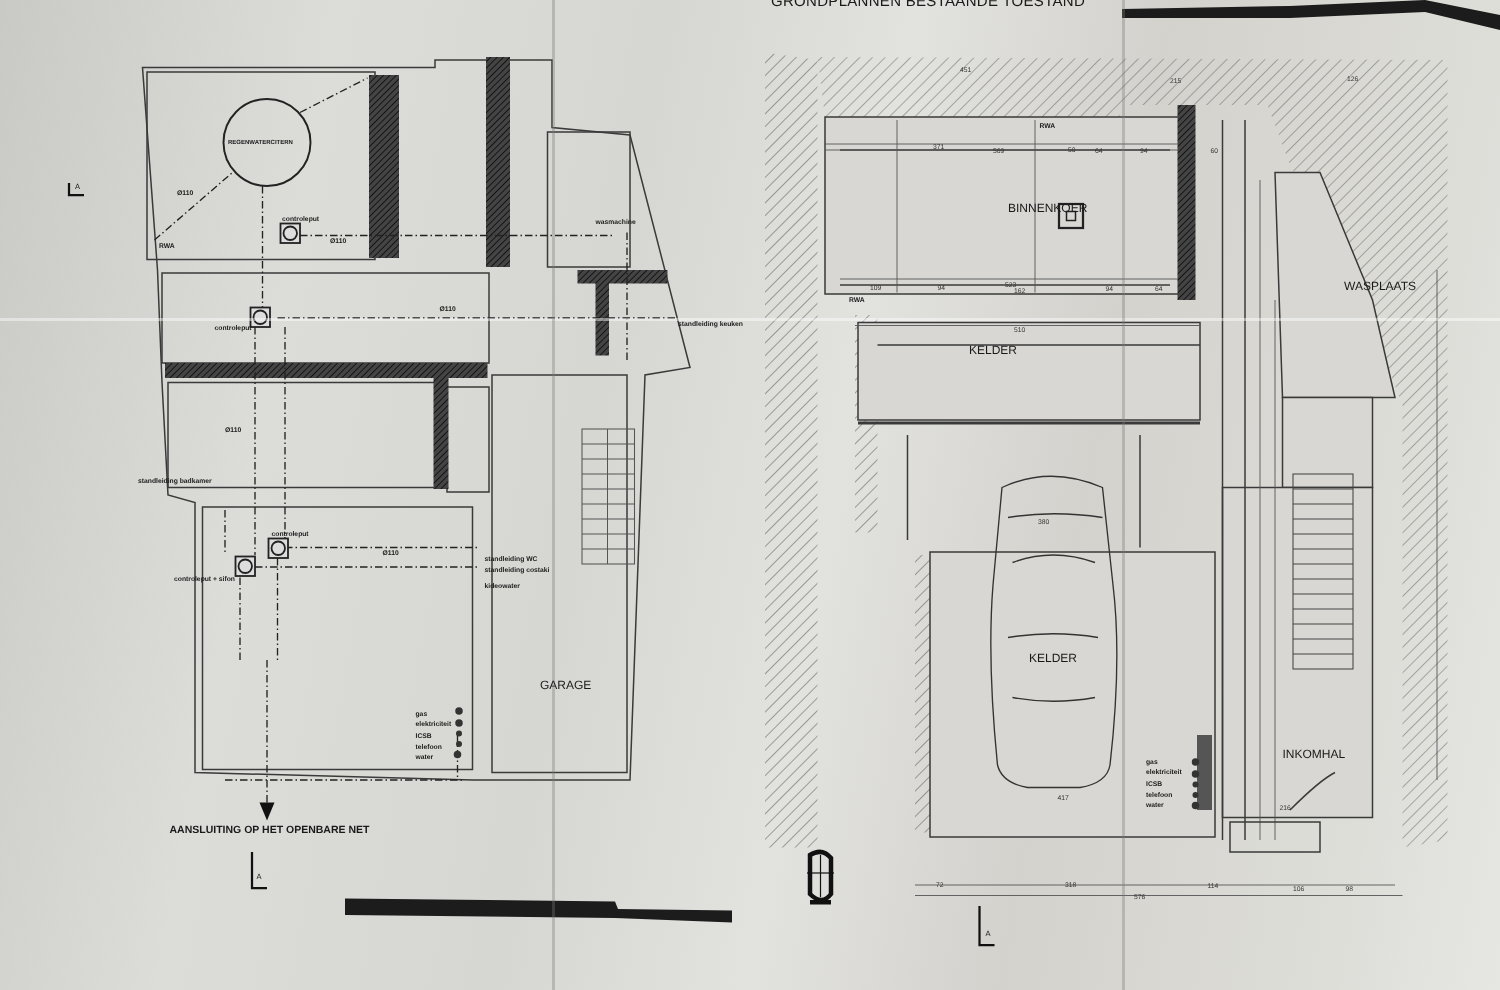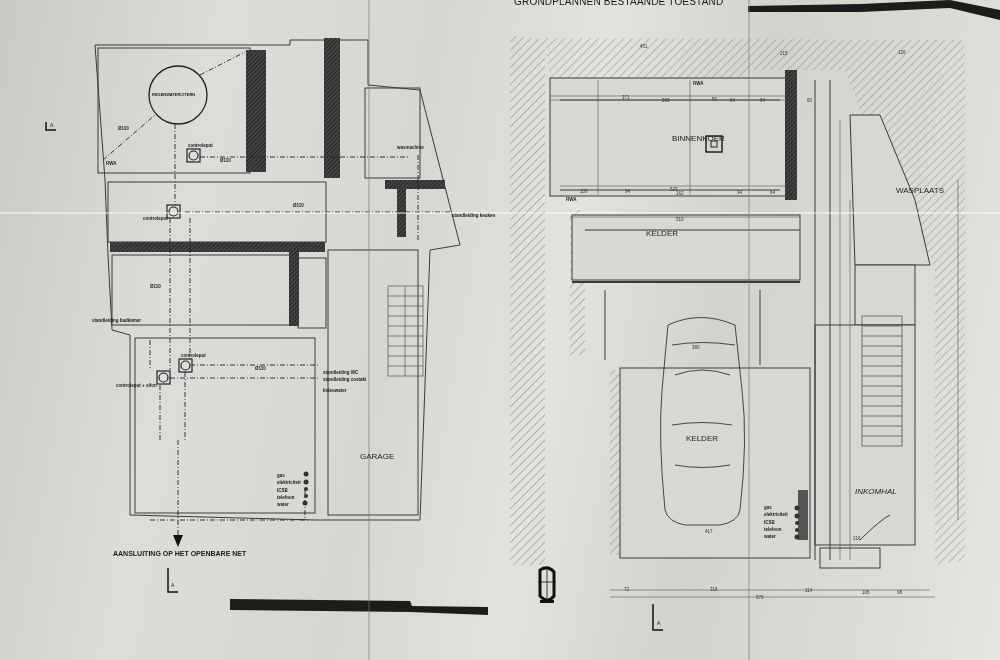--- a/index.html
+++ b/index.html
@@ -235,21 +235,21 @@
   <div class="lbl" style="left:113px;top:550px;font-size:7px;font-weight:bold;">AANSLUITING OP HET OPENBARE NET</div>
   <div class="lbl" style="left:171px;top:582px;font-size:5px;">A</div>
   <div class="lbl" style="left:50px;top:122px;font-size:5px;">A</div>
 
   <div class="lbl title" style="left:514px;top:-4px;font-size:10px;">GRONDPLANNEN BESTAANDE TOESTAND</div>
 
   <div class="lbl room" style="left:672px;top:134px;">BINNENKOER</div>
   <div class="lbl room" style="left:646px;top:229px;">KELDER</div>
   <div class="lbl room" style="left:686px;top:434px;">KELDER</div>
   <div class="lbl room" style="left:896px;top:186px;">WASPLAATS</div>
-  <div class="lbl room" style="left:855px;top:487px;font-style:italic;">INKOMHAL</div>
+  <div class="lbl room" style="left:855px;top:498px;">INKOMHAL</div>
   <div class="lbl tiny" style="left:693px;top:81px;">RWA</div>
   <div class="lbl tiny" style="left:566px;top:197px;">RWA</div>
 
   <div class="lbl tiny" style="left:764px;top:504px;line-height:7.3px;">
     <div>gas</div>
     <div>elektriciteit</div>
     <div>ICSB</div>
     <div>telefoon</div>
     <div>water</div>
   </div>

